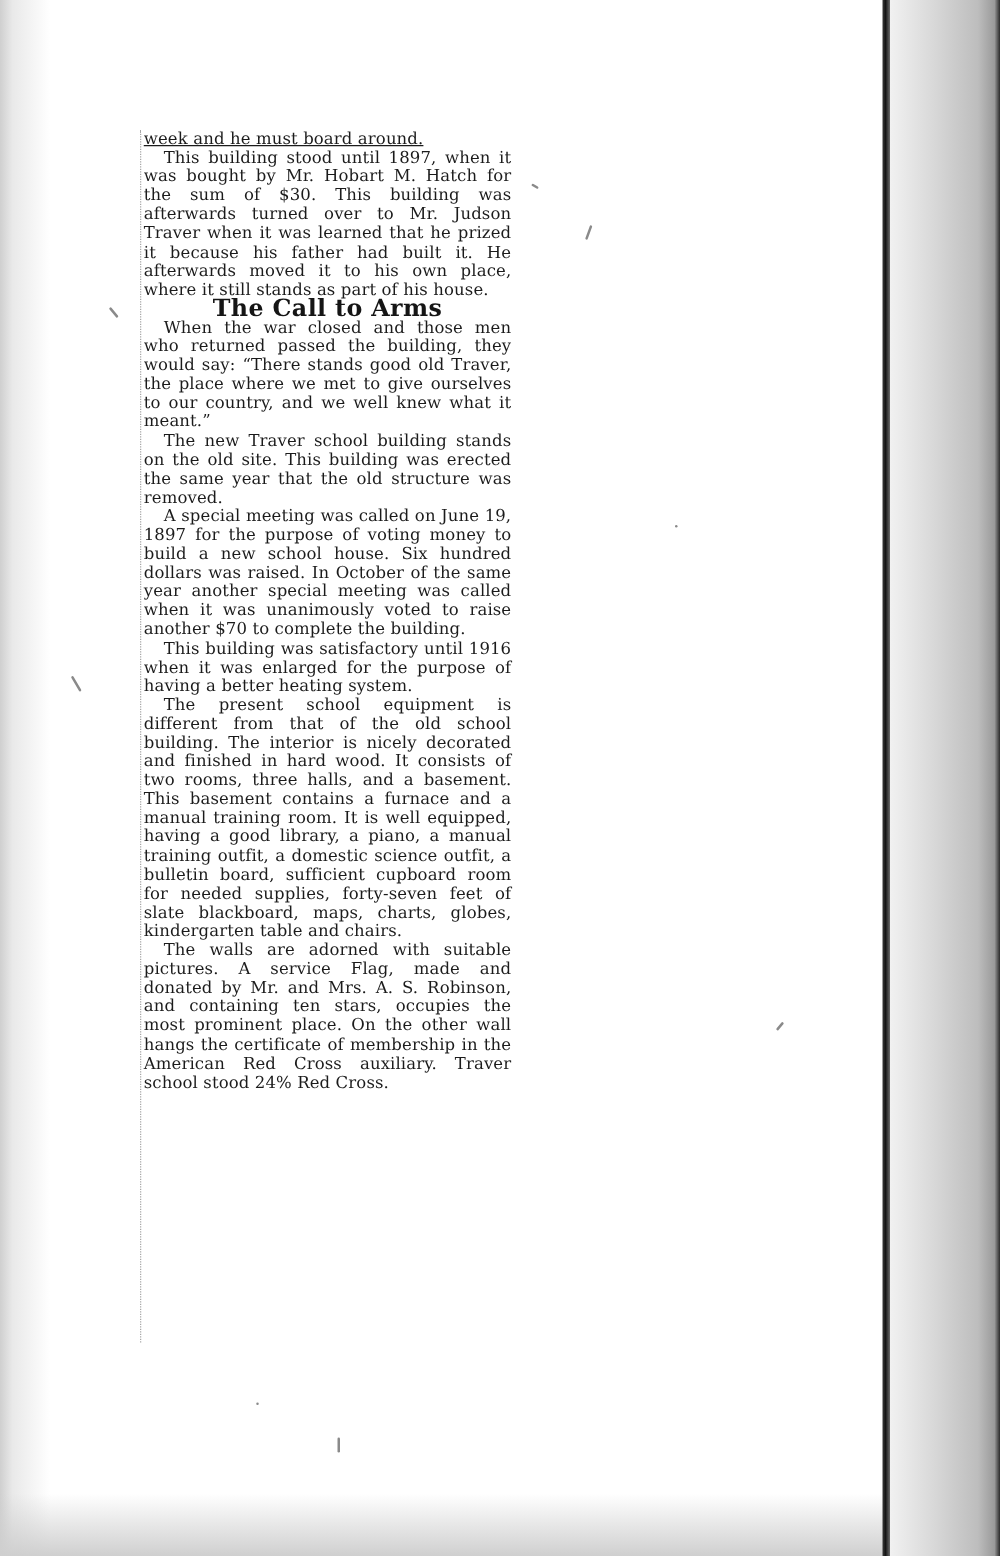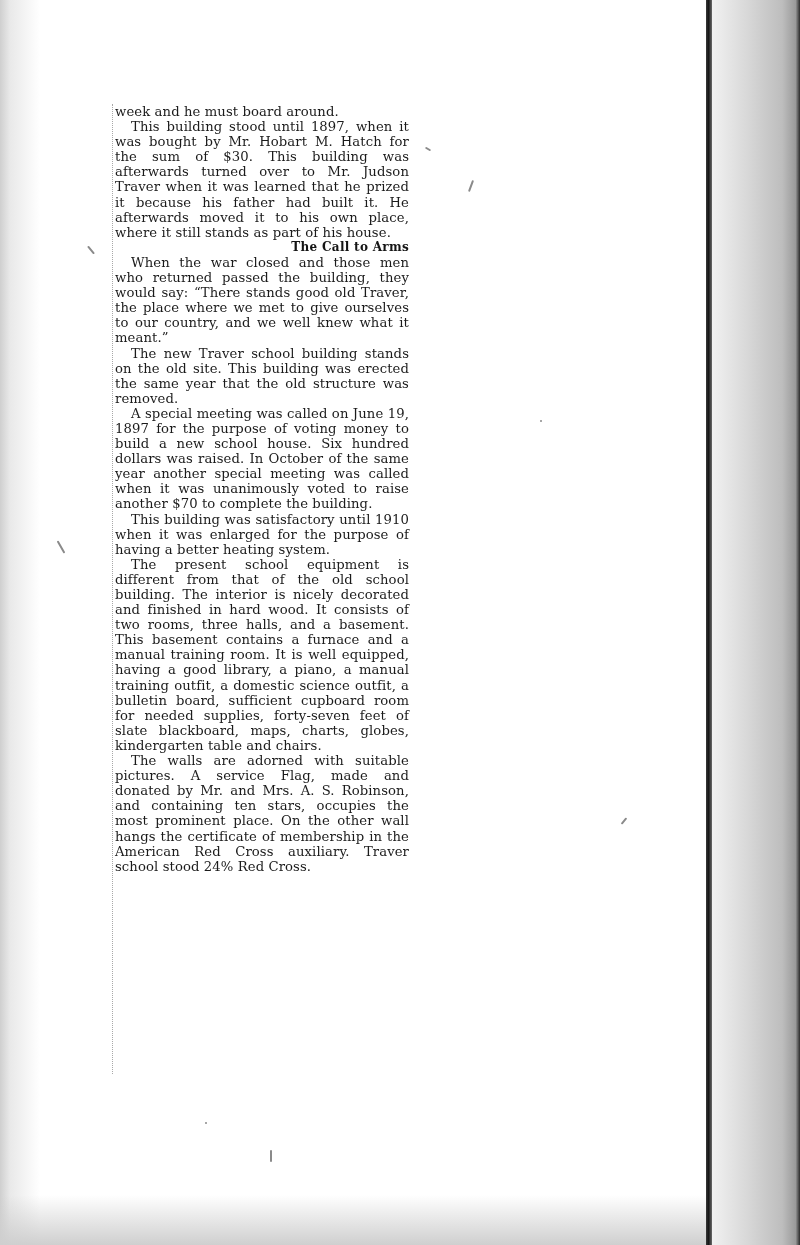--- a/index.html
+++ b/index.html
@@ -25,23 +25,23 @@
     .binding-strip {
       position: absolute; left: 712px; top: 0; width: 88px; height: 1245px;
       background: linear-gradient(to right, #f1f1f1 0%, #d8d8d8 40%, #bdbdbd 80%, #9a9a9a 95%, #2a2a2a 100%);
     }
     .column {
       position: absolute; left: 115px; top: 104px; width: 294px;
       font-size: 13.2px; line-height: 15.1px; color: #1b1b1b;
       text-align: justify; letter-spacing: 0.1px;
     }
     .column p { margin: 0; text-indent: 16px; }
-    .column p.first { text-indent: 0; }
+    .column p.first { text-indent: 0; text-decoration: underline; }
     .column h3 {
-      margin: 0; font-size: 12px; font-weight: bold; text-align: right;
+      margin: 0; font-size: 19px; font-weight: bold; text-align: center;
       line-height: 15.1px; letter-spacing: 0.3px; color: #151515;
     }
     .margin-rule {
       position: absolute; left: 112px; top: 104px; width: 1px; height: 970px;
       border-left: 1px dotted #a8a8a8;
     }
     .speck { position: absolute; background: #8a8a8a; border-radius: 1px; }
   </style>
 </head>
 <body>
@@ -49,21 +49,21 @@
 <div class="page">
   <div class="margin-rule"></div>
 
   <div class="column">
     <p class="first">week and he must board around.</p>
     <p>This building stood until 1897, when it was bought by Mr. Hobart M. Hatch for the sum of $30. This building was afterwards turned over to Mr. Judson Traver when it was learned that he prized it because his father had built it. He afterwards moved it to his own place, where it still stands as part of his house.</p>
     <h3>The Call to Arms</h3>
     <p>When the war closed and those men who returned passed the building, they would say: “There stands good old Traver, the place where we met to give ourselves to our country, and we well knew what it meant.”</p>
     <p>The new Traver school building stands on the old site. This building was erected the same year that the old structure was removed.</p>
     <p>A special meeting was called on June 19, 1897 for the purpose of voting money to build a new school house. Six hundred dollars was raised. In October of the same year another special meeting was called when it was unanimously voted to raise another $70 to complete the building.</p>
-    <p>This building was satisfactory until 1910 when it was enlarged for the purpose of having a better heating system.</p>
+    <p>This building was satisfactory until 1916 when it was enlarged for the purpose of having a better heating system.</p>
     <p>The present school equipment is different from that of the old school building. The interior is nicely decorated and finished in hard wood. It consists of two rooms, three halls, and a basement. This basement contains a furnace and a manual training room. It is well equipped, having a good library, a piano, a manual training outfit, a domestic science outfit, a bulletin board, sufficient cupboard room for needed supplies, forty-seven feet of slate blackboard, maps, charts, globes, kindergarten table and chairs.</p>
     <p>The walls are adorned with suitable pictures. A service Flag, made and donated by Mr. and Mrs. A. S. Robinson, and containing ten stars, occupies the most prominent place. On the other wall hangs the certificate of membership in the American Red Cross auxiliary. Traver school stood 24% Red Cross.</p>
   </div>
 
   <div class="speck" style="left:425px;top:148px;width:6px;height:2px;transform:rotate(30deg);"></div>
   <div class="speck" style="left:90px;top:245px;width:2px;height:10px;transform:rotate(-40deg);"></div>
   <div class="speck" style="left:470px;top:180px;width:2px;height:12px;transform:rotate(20deg);"></div>
   <div class="speck" style="left:270px;top:1150px;width:2px;height:12px;"></div>
   <div class="speck" style="left:205px;top:1122px;width:2px;height:2px;"></div>
   <div class="speck" style="left:60px;top:540px;width:2px;height:14px;transform:rotate(-30deg);"></div>

